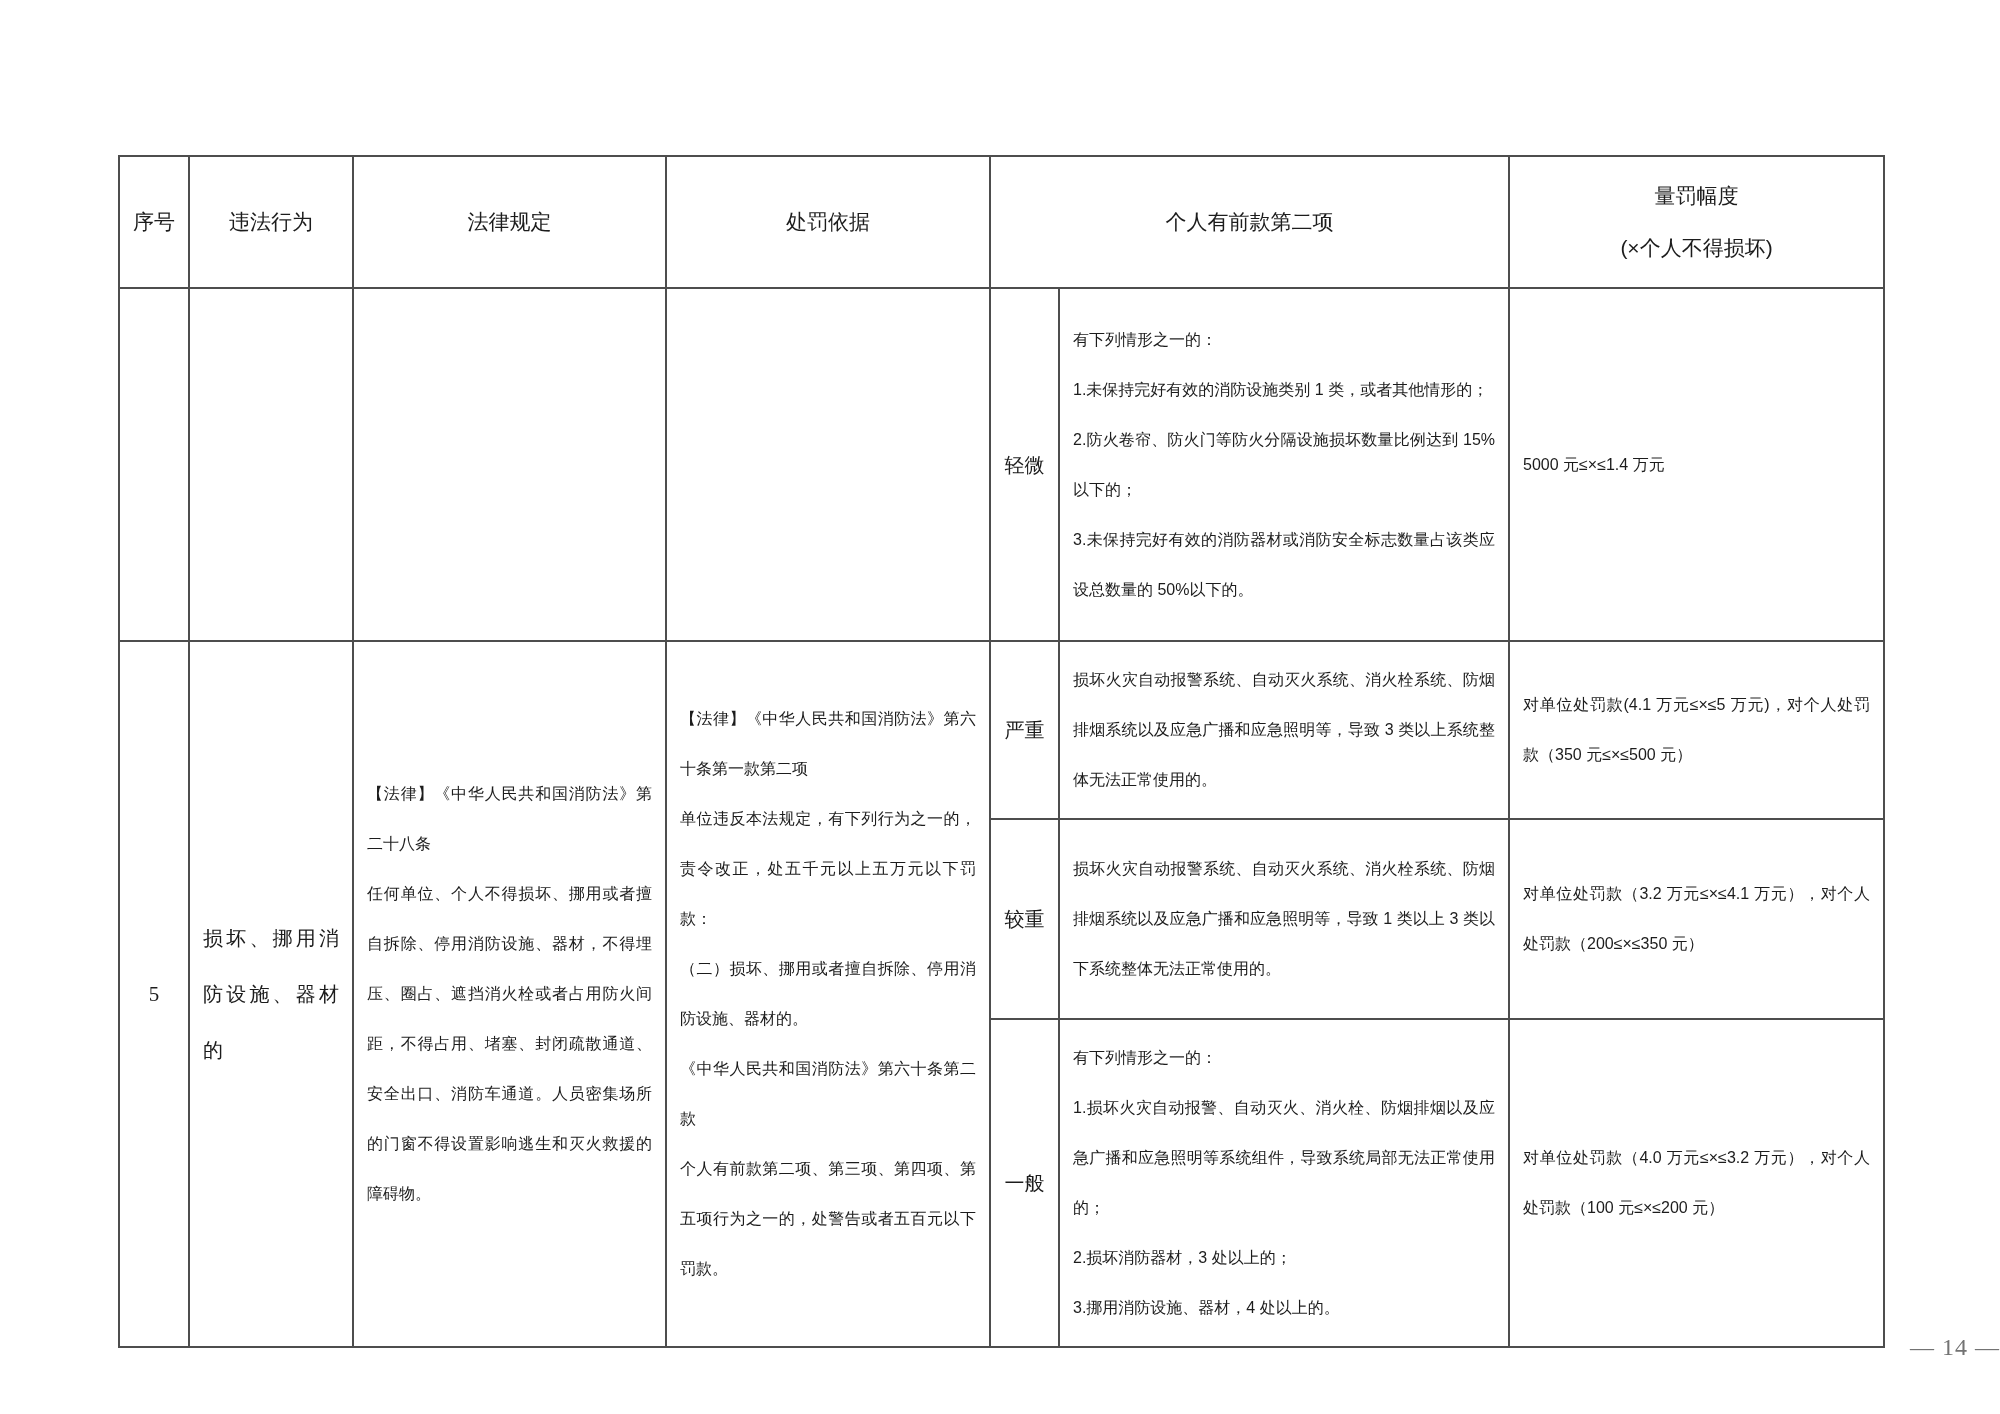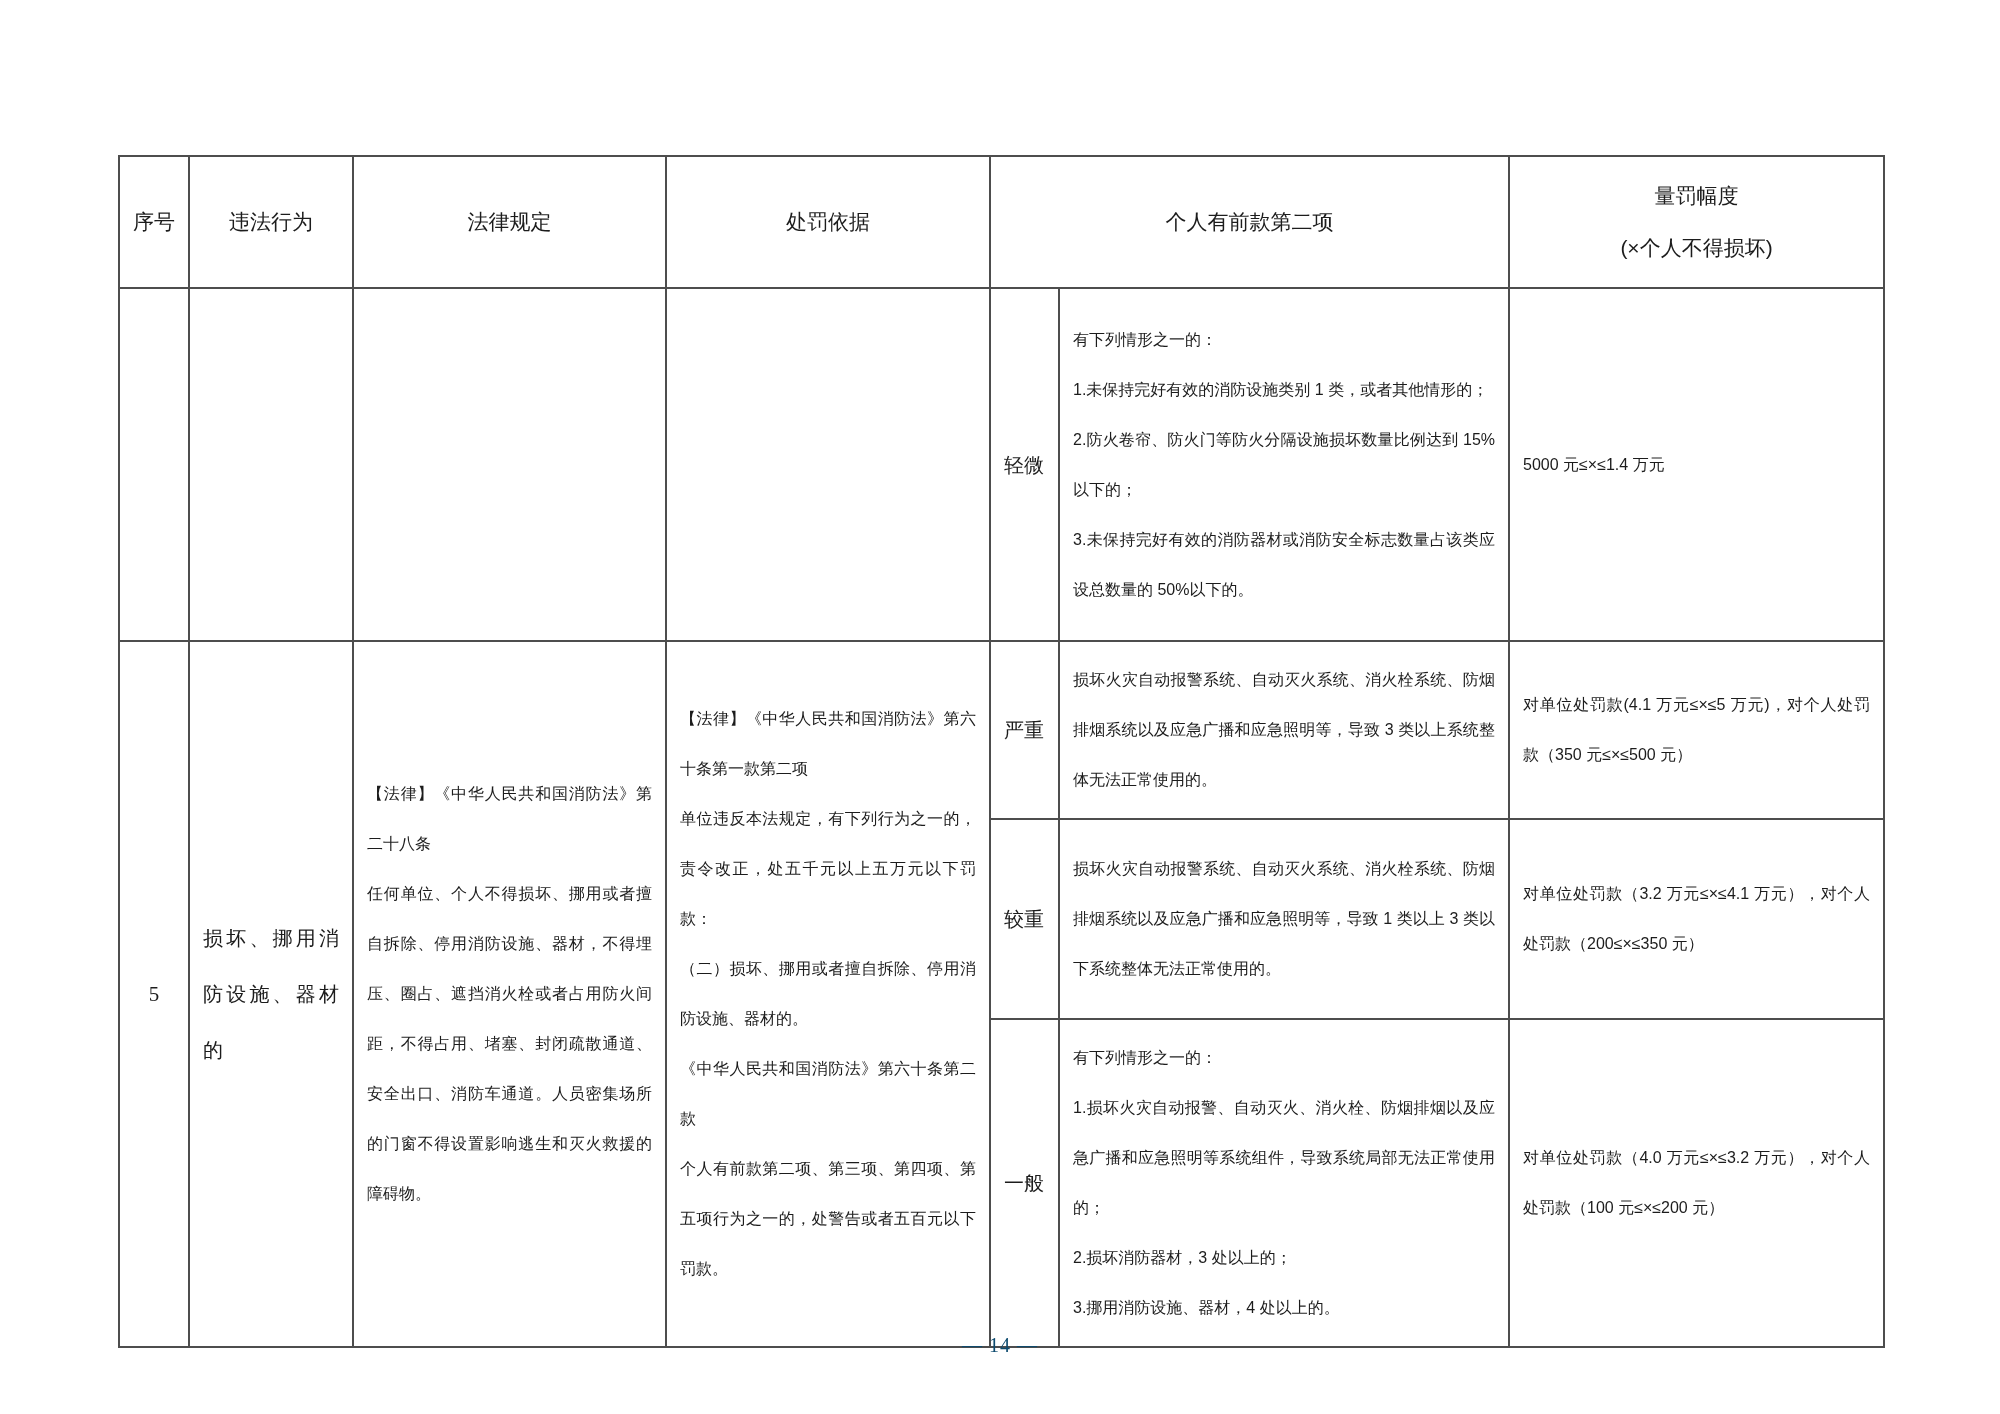--- a/index.html
+++ b/index.html
@@ -41,44 +41,45 @@
   .cell-text {
     font-size: 16px;
     line-height: 50px;
     white-space: pre-line;
     text-align: justify;
     padding: 6px 13px;
   }
   .cell-center {
     font-size: 20px;
     line-height: 50px;
+    text-align: center;
     padding: 0 4px;
   }
   .cell-behavior {
     font-size: 20px;
     line-height: 56px;
     text-align: justify;
     padding: 0 14px;
     margin-top: 48px;
   }
   .cell-no {
     font-family: "Liberation Serif", serif;
     font-size: 21px;
     text-align: center;
   }
   .range-header .line { line-height: 52px; }
   .footer {
     position: absolute;
     left: 0;
     right: 0;
     top: 1334px;
-    text-align: center;
+    text-align: right;
     font-family: "Liberation Serif", serif;
-    font-size: 20px;
-    color: #0c4a6e;
+    font-size: 24px;
+    color: #737373;
     letter-spacing: 1px;
   }
 </style>
 </head>
 <body>
 
 <div class="page">
 
   <table class="law-table">
     <colgroup>

